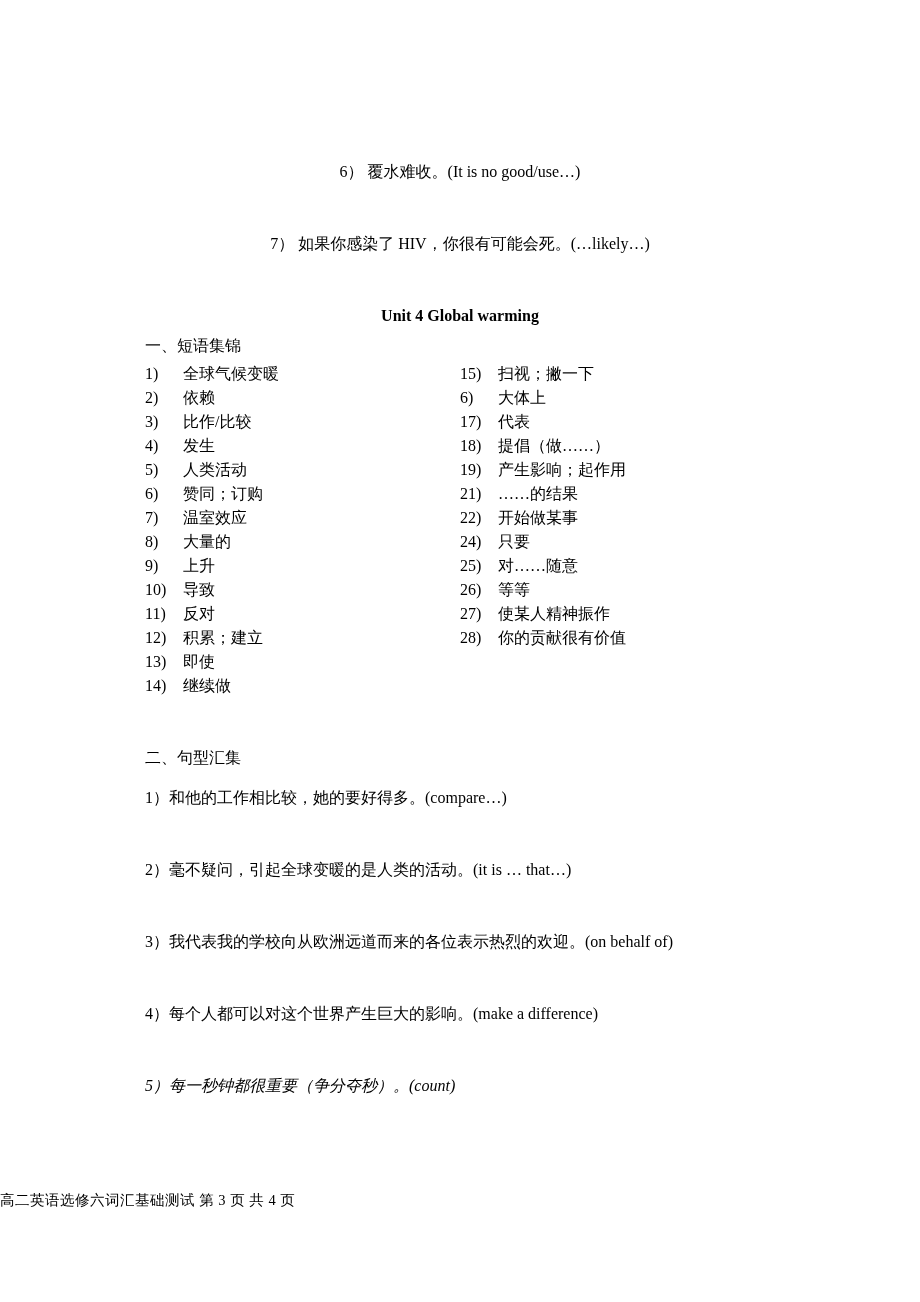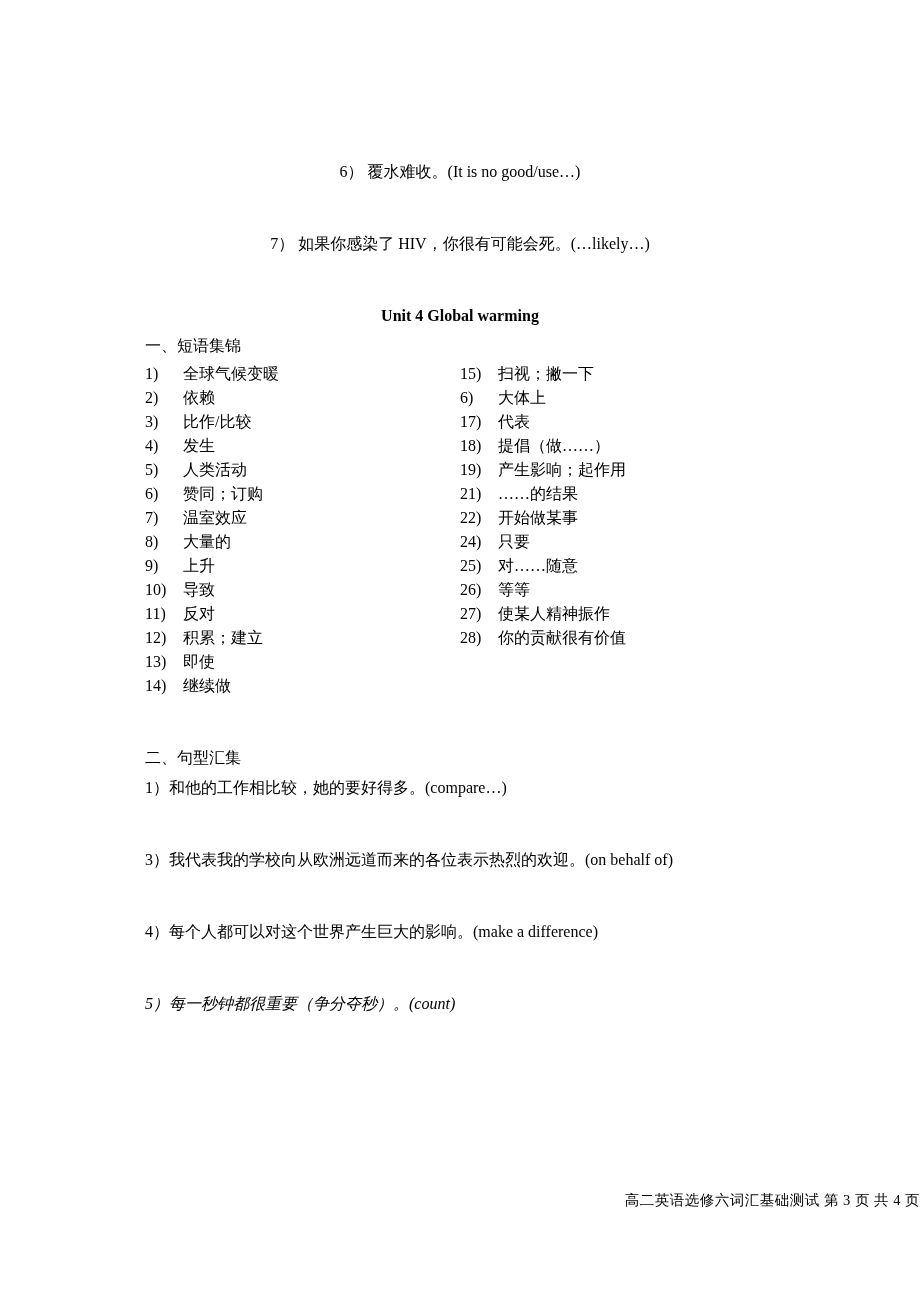--- a/index.html
+++ b/index.html
@@ -41,35 +41,35 @@
       line-height: 1.5;
     }
     .col .item .num {
       min-width: 38px;
     }
     .col.left .item .num {
       text-align: left;
     }
     .section2-heading {
       margin-top: 48px;
-      margin-bottom: 6px;
+      margin-bottom: 16px;
     }
     .sentence-item {
       margin-bottom: 48px;
     }
     .sentence-item:last-of-type {
       margin-bottom: 0;
       font-style: italic;
     }
     .footer {
       position: absolute;
       bottom: 90px;
       left: 0;
-      right: 0;
-      text-align: right;
+      right: 8px;
+      text-align: left;
       font-size: 14.5px;
       letter-spacing: 0.5px;
     }
   </style>
 </head>
 <body>
 
 <div>
   <div class="question-line">
     <span>6）</span>
@@ -196,20 +196,23 @@
   </div>
 </div>
 
 <div class="section2-heading">二、句型汇集</div>
 
 <div>
   <div class="sentence-item">
     <span>1）</span><span>和他的工作相比较，她的要好得多。(compare…)</span>
   </div>
   <div class="sentence-item">
+    <span>2）</span><span>毫不疑问，引起全球变暖的是人类的活动。(it is … that…)</span>
+  </div>
+  <div class="sentence-item">
     <span>3）</span><span>我代表我的学校向从欧洲远道而来的各位表示热烈的欢迎。(on behalf of)</span>
   </div>
   <div class="sentence-item">
     <span>4）</span><span>每个人都可以对这个世界产生巨大的影响。(make a difference)</span>
   </div>
   <div class="sentence-item">
     <span>5）</span><span>每一秒钟都很重要（争分夺秒）。(count)</span>
   </div>
 </div>
 

